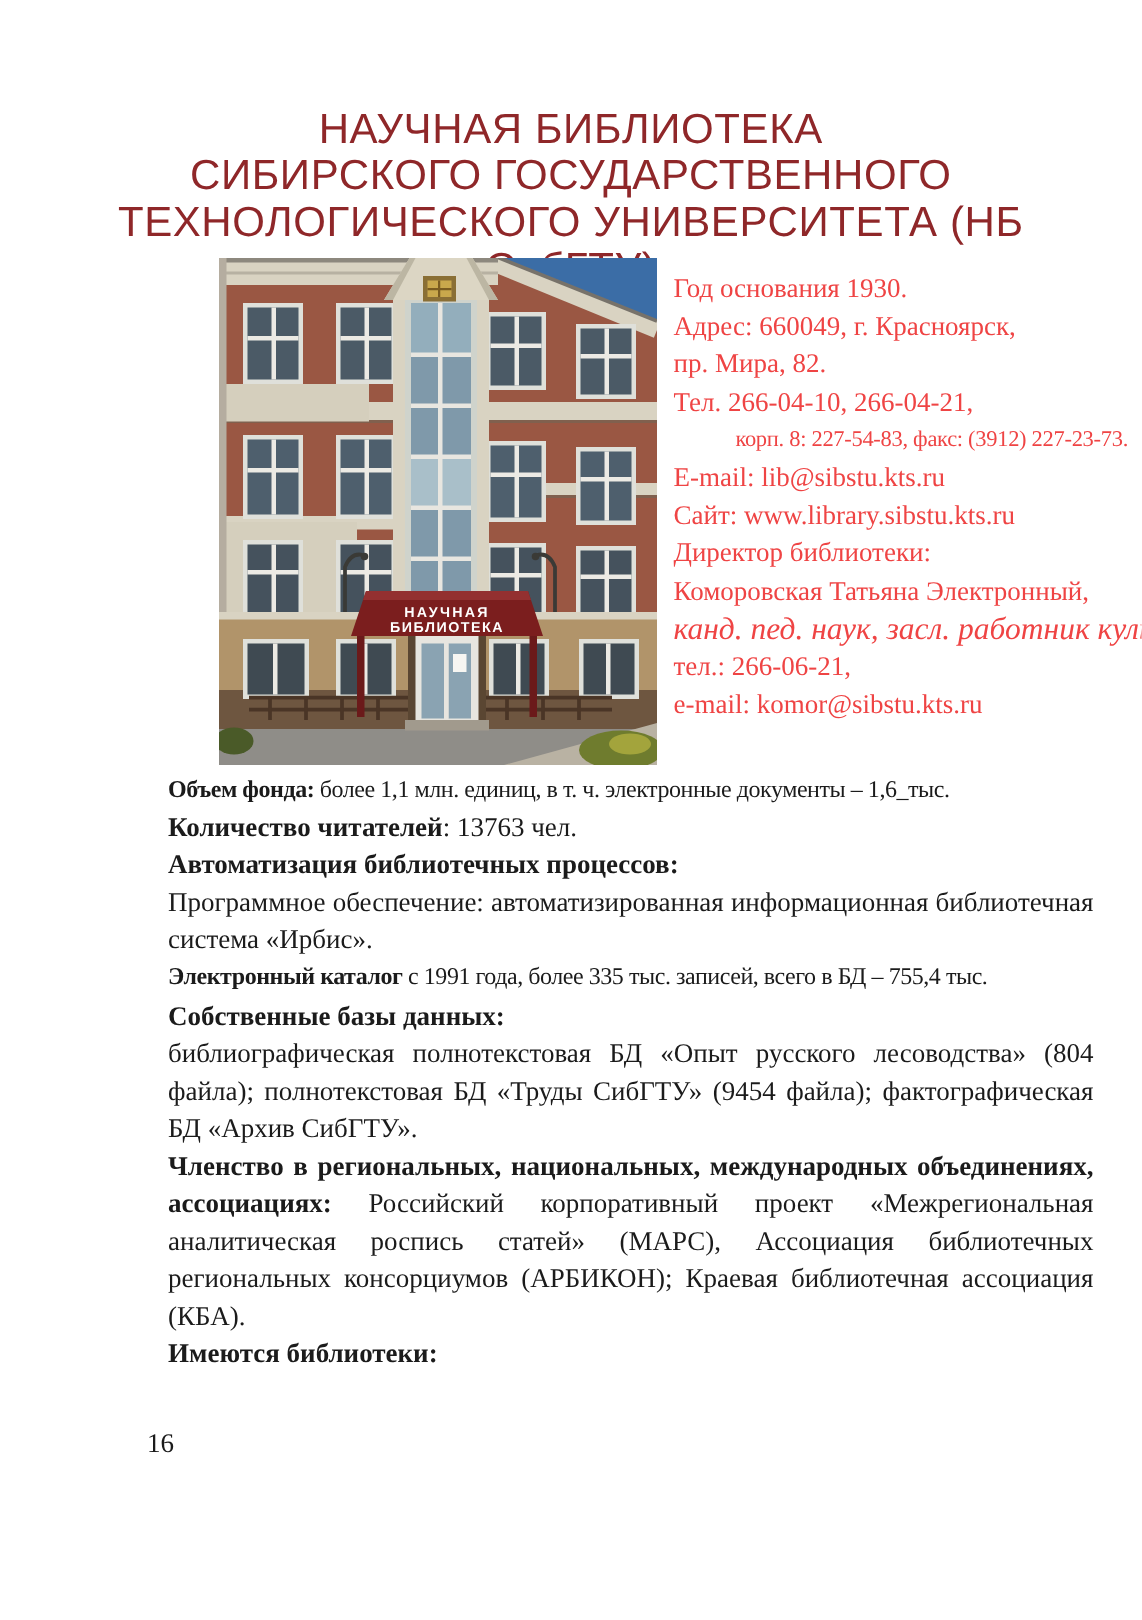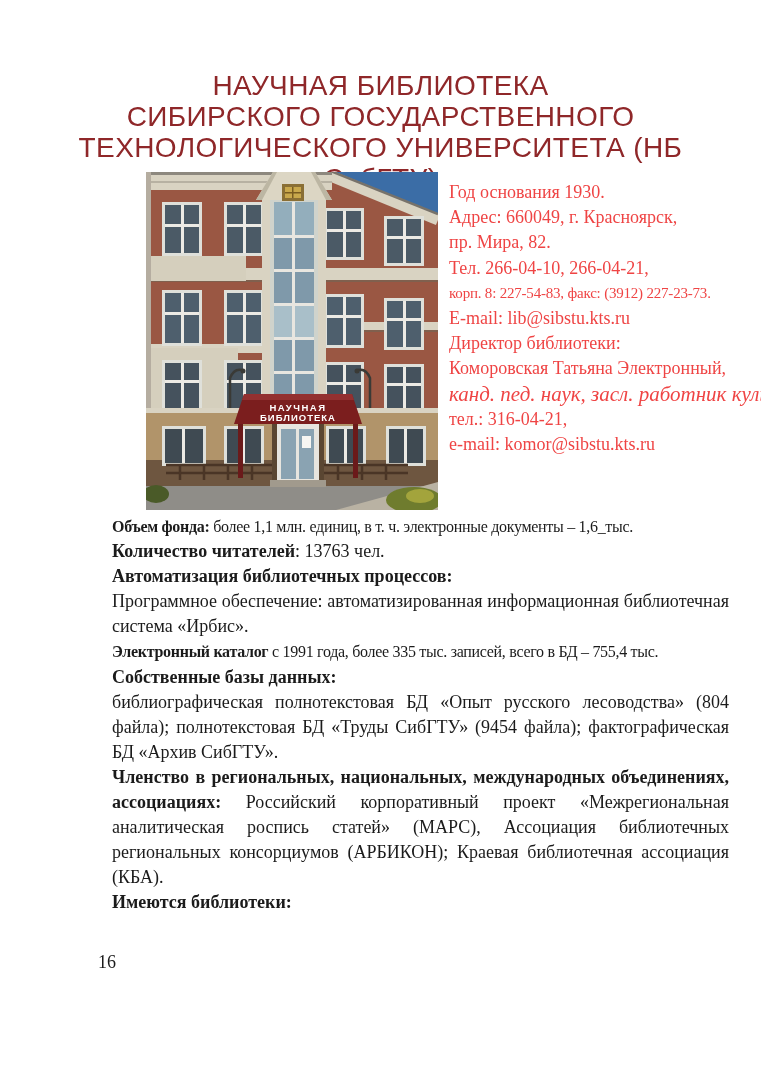--- a/index.html
+++ b/index.html
@@ -23,21 +23,21 @@
     position:absolute; left:118px; top:172px; width:233px; height:338px;padding-left:28px;
   }
   .photo svg { display:block; }
 
   
   .contact {
     position:absolute; left:413px; top:180px; width:303px;
     font-size:18px; line-height:25.2px; color:#ef4444;margin-left:36px;
   }
   .cline { white-space:nowrap; }
-  .cline.condensed { font-size:15px; letter-spacing:-0.2px; }
+  .cline.condensed { font-size:15px; letter-spacing:-0.2px;text-align:right; }
   .cline.italic { font-style:italic; font-size:21px; }
 
   
   .bodytext {
     position:absolute; left:112px; top:514px; width:617px;
     font-size:18px; line-height:25.1px; text-align:justify;
   }
   .bodytext p { margin:0; }
   .bodytext p.fit { font-size:16px; letter-spacing:-0.3px; white-space:nowrap; text-align:left; }
   .bodytext b { font-weight:bold; }
@@ -241,24 +241,25 @@
     </svg>
   </div>
 
   <div class="contact">
     <div class="cline">Год основания 1930.</div>
     <div class="cline">Адрес: 660049, г. Красноярск,</div>
     <div class="cline">пр. Мира, 82.</div>
     <div class="cline">Тел. 266-04-10, 266-04-21,</div>
     <div class="cline condensed">корп. 8: 227-54-83, факс: (3912) 227-23-73.</div>
     <div class="cline">E-mail: lib@sibstu.kts.ru</div>
+    <div class="cline">Сайт: www.library.sibstu.kts.ru</div>
     <div class="cline">Директор библиотеки:</div>
     <div class="cline">Коморовская Татьяна Электронный,</div>
     <div class="cline italic">канд. пед. наук, засл. работник культуры РФ</div>
-    <div class="cline">тел.: 316-04-21,</div>
+    <div class="cline">тел.: 266-06-21,</div>
     <div class="cline">e-mail: komor@sibstu.kts.ru</div>
   </div>
 
   <div class="bodytext">
     <p class="fit"><b>Объем фонда:</b><span> более 1,1 млн. единиц, в т. ч. электронные документы – 1,6_тыс.</span></p>
     <p><b>Количество читателей</b><span>: 13763 чел.</span></p>
     <p><b>Автоматизация библиотечных процессов:</b><span></span></p>
     <p><b></b><span>Программное обеспечение: автоматизированная информационная библиотечная система «Ирбис».</span></p>
     <p class="fit"><b>Электронный каталог</b><span> с 1991 года, более 335 тыс. записей, всего в БД – 755,4 тыс.</span></p>
     <p><b>Собственные базы данных:</b><span></span></p>

